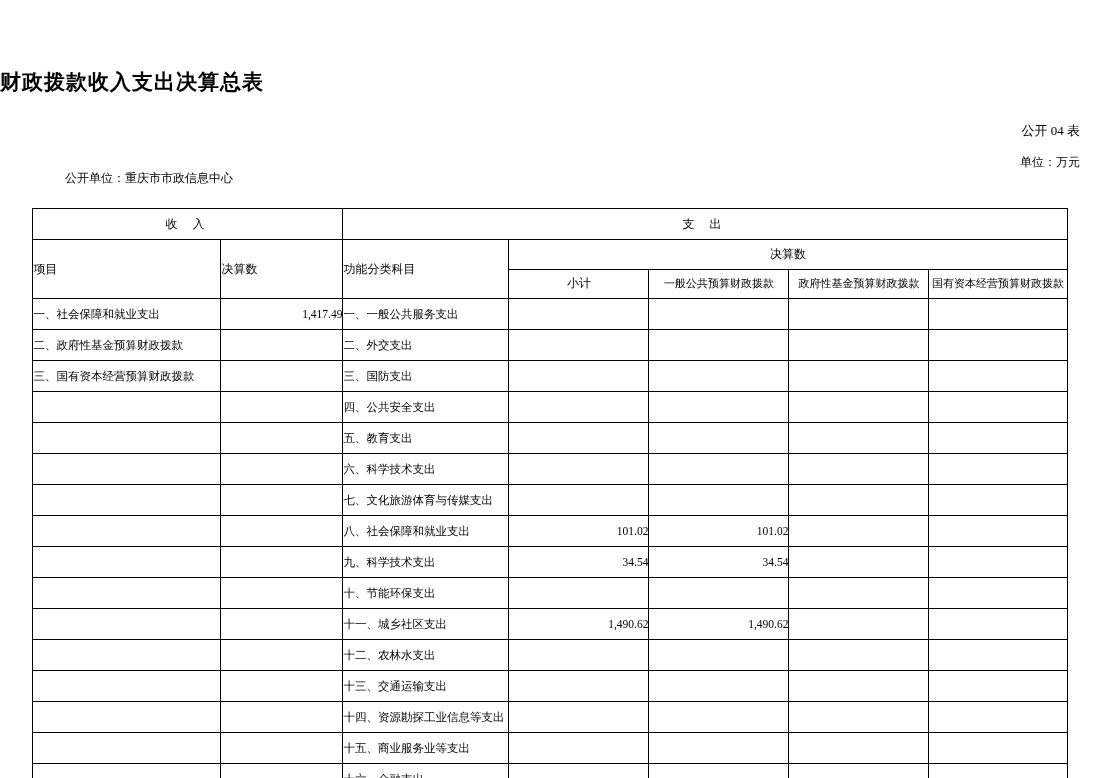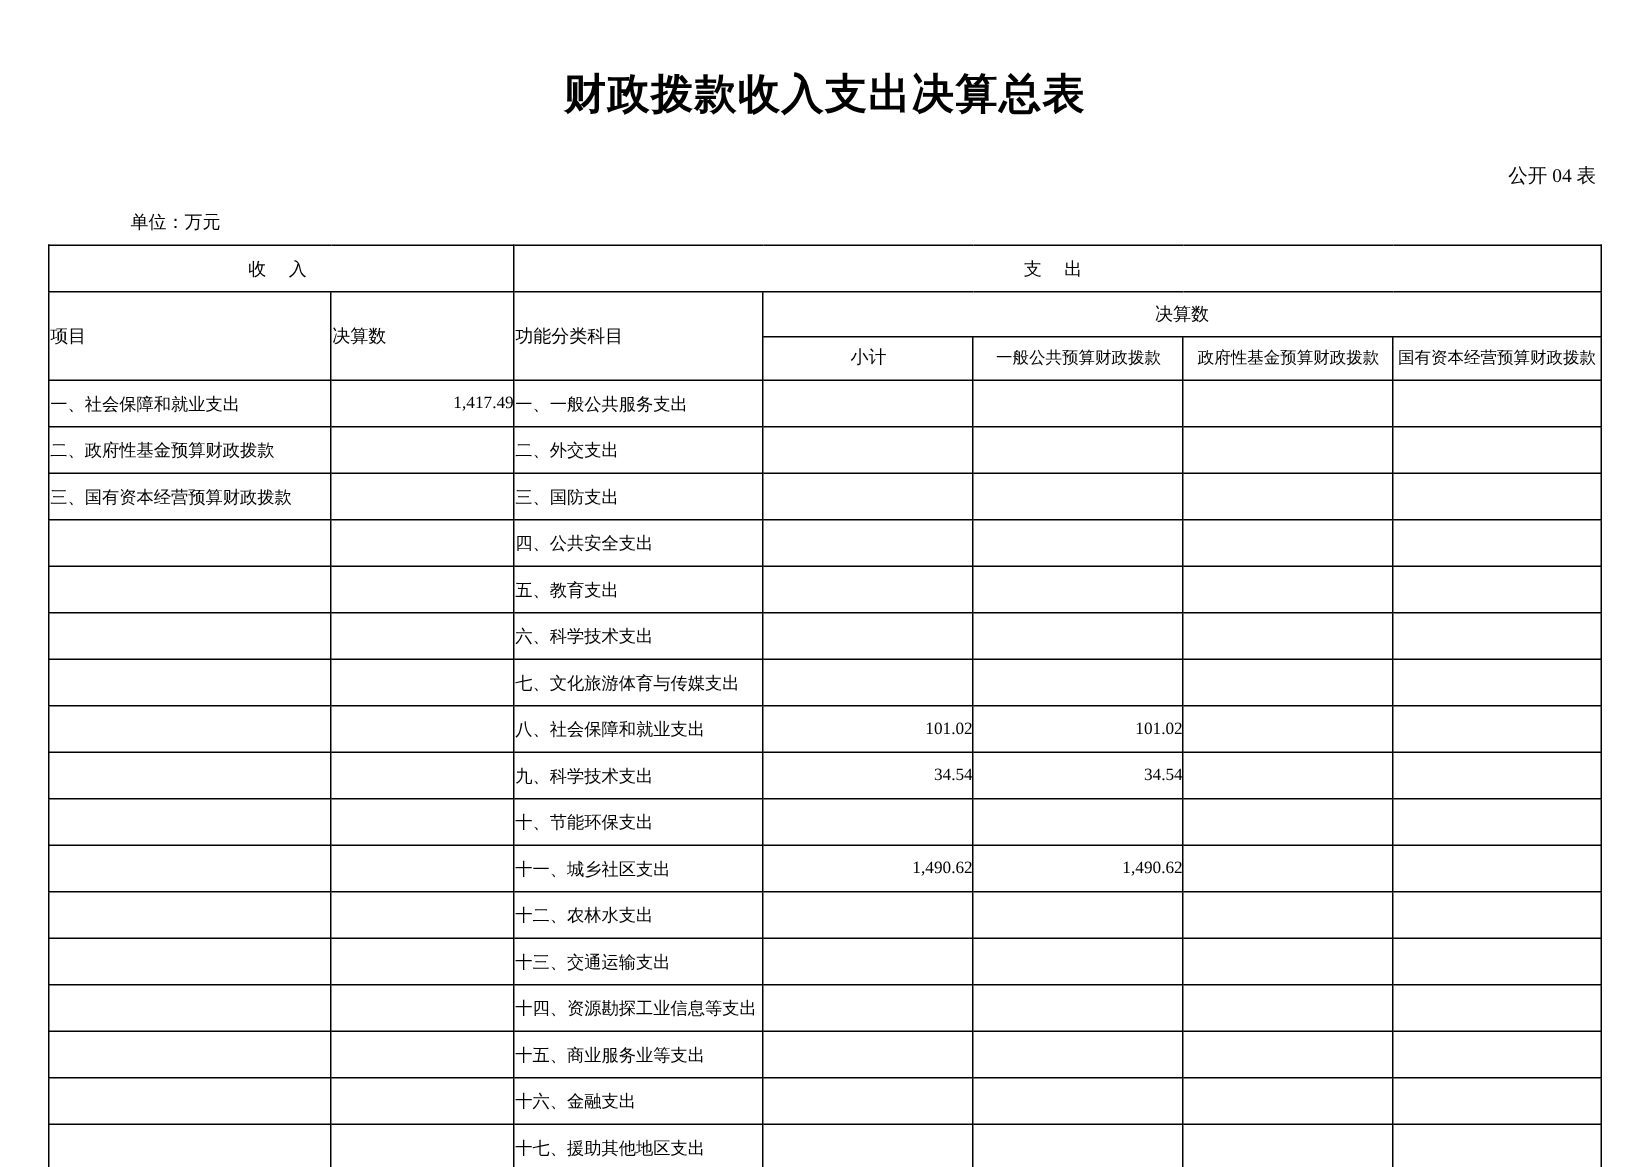--- a/index.html
+++ b/index.html
@@ -15,47 +15,46 @@
     position: relative;
     overflow: hidden;
   }
   .page {
     position: relative;
     width: 1100px;
     height: 778px;
     box-sizing: border-box;
   }
   .doc-title {
-    text-align: center;
-    font-size: 28px;
+    text-align: left;
+    font-size: 21px;
     font-weight: bold;
     letter-spacing: 1px;
-    margin-top: 44px;
+    margin-top: 68px;
     font-family: "Liberation Sans", "DejaVu Sans", sans-serif;
   }
   .sheet-no {
     text-align: right;
     font-size: 13px;
     margin-top: 26px;
-    padding-right: 36px;
+    padding-right: 20px;
   }
   .meta-row {
     display: flex;
     justify-content: space-between;
     align-items: baseline;
     font-size: 12px;
     margin-top: 14px;
     padding: 0 20px 0 47px;
   }
   .meta-left {
     white-space: pre;
   }
   .meta-right {
     white-space: pre;
-    margin-left: 40px;
   }
   table.fin {
     border-collapse: collapse;
     table-layout: fixed;
     width: 1034px;
     margin: 6px auto 0 auto;
     font-size: 11.5px;
   }
   table.fin td, table.fin th {
     border: 1px solid #000000;
@@ -100,20 +99,23 @@
 </head>
 <body>
 
 <div class="page">
 
   <div class="doc-title">财政拨款收入支出决算总表</div>
 
   <div class="sheet-no">公开 04 表</div>
 
   <div class="meta-row">
+    <div class="meta-left">
+      <span>公开单位：</span><span>重庆市市政信息中心</span>
+    </div>
     <div class="meta-right">单位：万元</div>
   </div>
 
   <table class="fin">
     <colgroup>
       <col style="width:188px">
       <col style="width:122px">
       <col style="width:166px">
       <col style="width:140px">
       <col style="width:140px">

